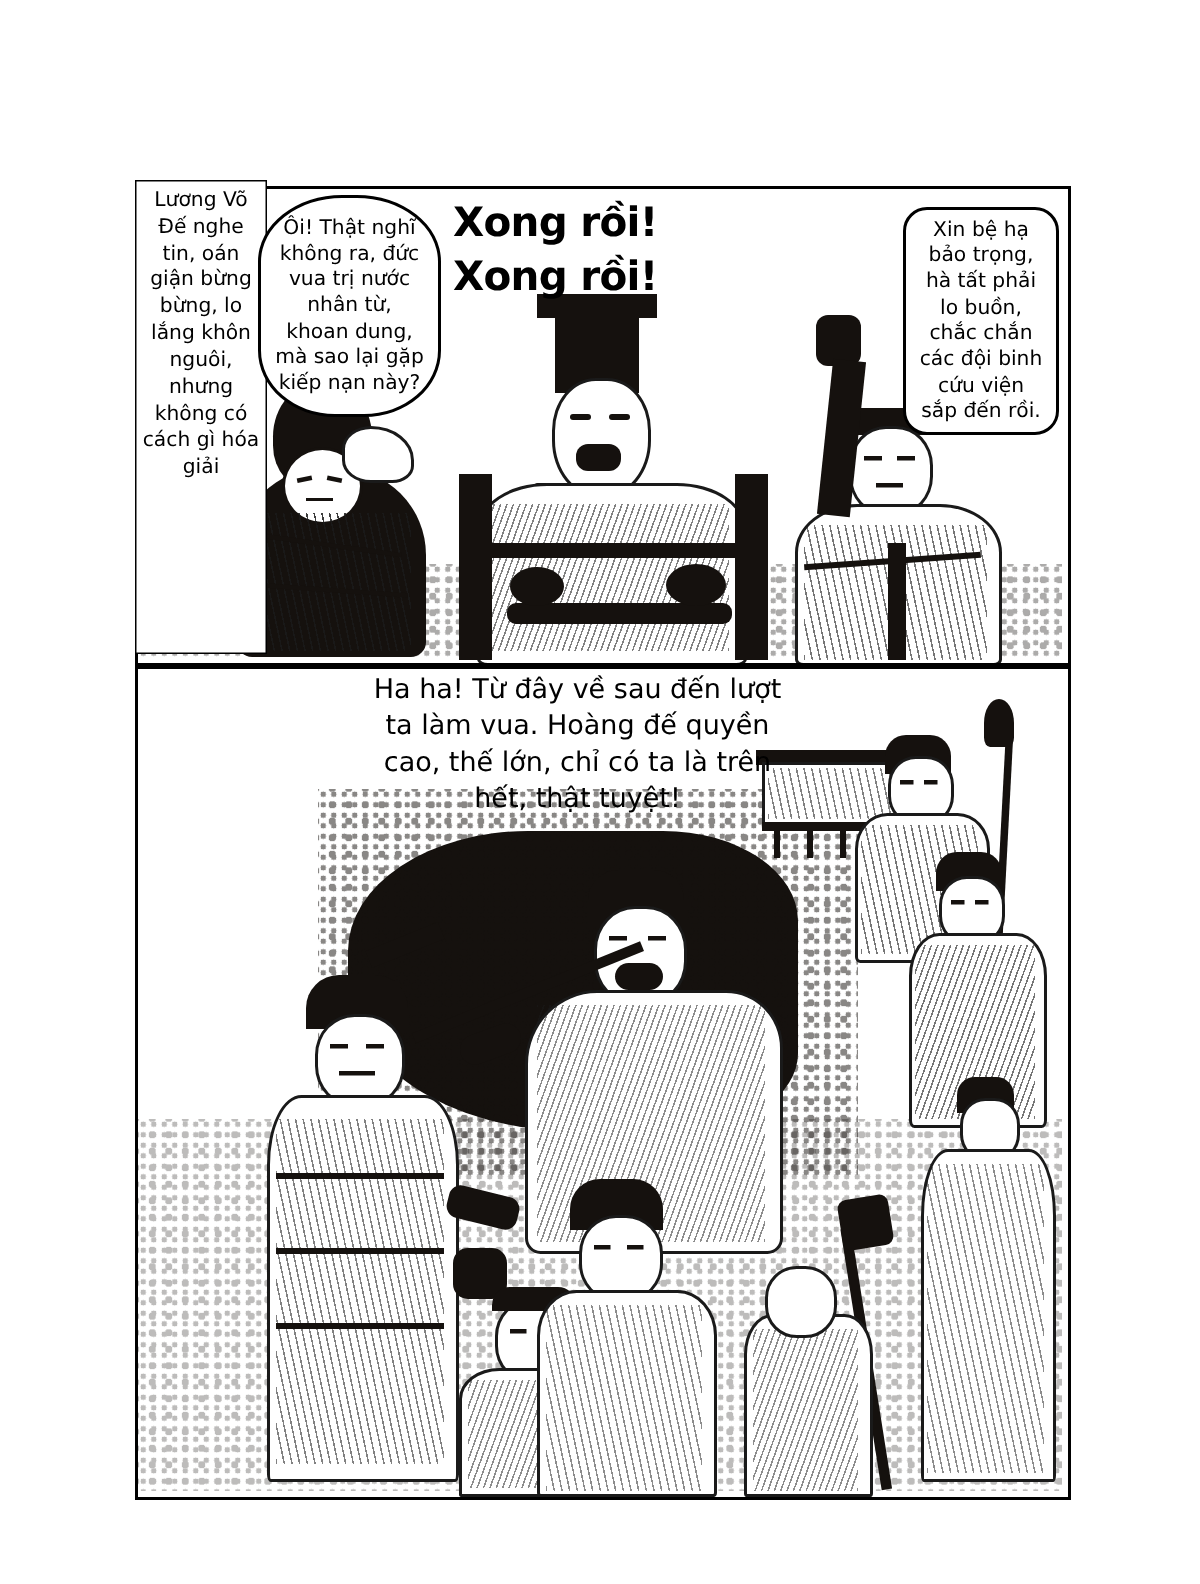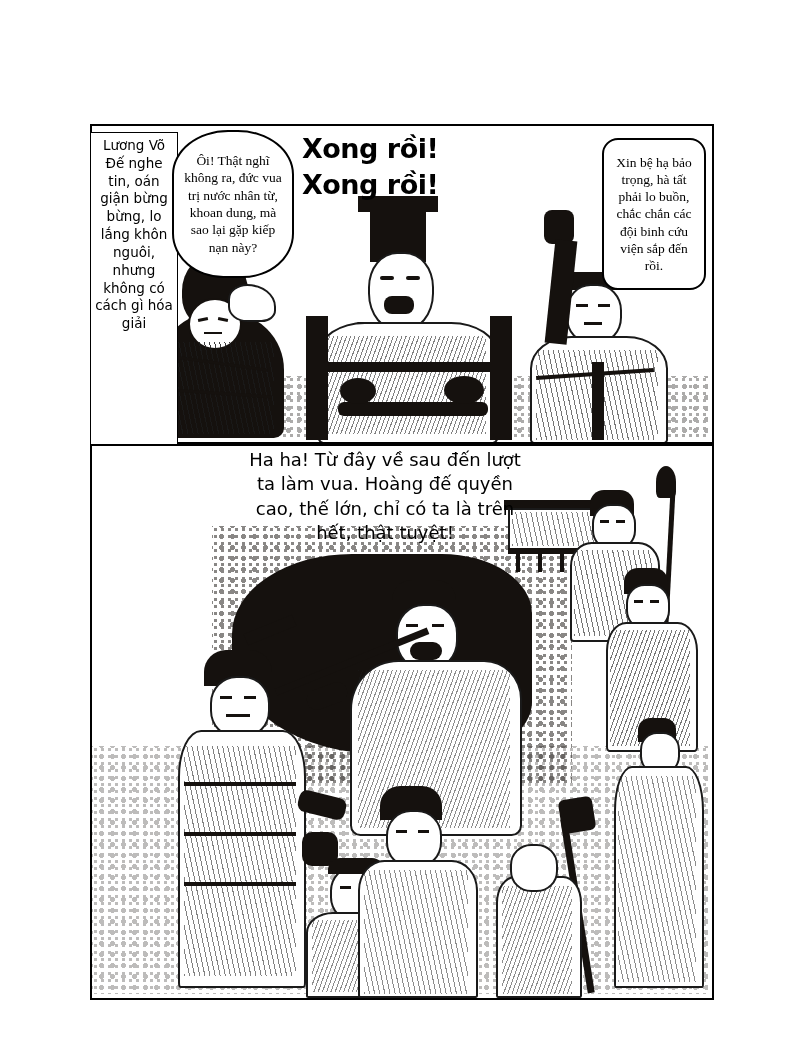--- a/index.html
+++ b/index.html
@@ -132,21 +132,21 @@
   .dark-mass {
     position: absolute;
     background: #15110e;
   }
 </style>
 </head>
 <body>
 
 <div class="page">
 
-  <div class="panel" style="left:90px; top:124px; width:620px; height:316px;font-family:Liberation Serif, serif;">
+  <div class="panel" style="left:90px; top:124px; width:620px; height:316px;">
 
     <div class="art" style="left:0;top:0;width:616px;height:312px;">
 
       <div class="stipple" style="left:0px; top:250px; width:616px; height:62px; opacity:.35;"></div>
 
       <div class="dark-mass" style="left:90px; top:128px; width:66px; height:74px; border-radius:50% 50% 42% 42%;"></div>
       <div class="dark-mass" style="left:66px; top:186px; width:126px; height:126px; border-radius:46% 46% 8% 8%;"></div>
       <div class="figure-robe" style="left:96px; top:172px; width:50px; height:48px; border-radius:50%; background:#fff; border:2px solid #15110e;"></div>
       <div class="ink" style="left:106px; top:192px; width:10px; height:3px; transform:rotate(-12deg);"></div>
       <div class="ink" style="left:126px; top:192px; width:10px; height:3px; transform:rotate(12deg);"></div>
@@ -189,21 +189,21 @@
       <span class="txt">Ôi! Thật nghĩ không ra, đức vua trị nước nhân từ, khoan dung, mà sao lại gặp kiếp nạn này?</span>
     </div>
     <div class="balloon box" style="left:510px; top:12px; width:104px; height:152px; border-radius:16px;">
       <span class="txt">Xin bệ hạ bảo trọng, hà tất phải lo buồn, chắc chắn các đội binh cứu viện sắp đến rồi.</span>
     </div>
   </div>
 
   <div class="shout" style="left:302px; top:132px;">Xong rồi!</div>
   <div class="shout" style="left:302px; top:168px;">Xong rồi!</div>
 
-  <div class="narration" style="left:90px; top:132px; width:88px; height:316px;">Lương Võ Đế nghe tin, oán giận bừng bừng, lo lắng khôn nguôi, nhưng không có cách gì hóa giải</div>
+  <div class="narration" style="left:90px; top:120px; width:88px; height:316px;">Lương Võ Đế nghe tin, oán giận bừng bừng, lo lắng khôn nguôi, nhưng không có cách gì hóa giải</div>
 
   <div class="panel" style="left:90px; top:444px; width:620px; height:552px;">
 
     <div class="art" style="left:0;top:0;width:616px;height:548px;">
 
       <div class="dark-mass" style="left:140px; top:108px; width:300px; height:200px; border-radius:40% 30% 26% 50%;"></div>
       <div class="stipple" style="left:120px; top:80px; width:360px; height:260px; opacity:.5;"></div>
       <div class="stipple" style="left:0px; top:300px; width:616px; height:248px; opacity:.28;"></div>
 
       <div class="ink" style="left:412px; top:54px; width:128px; height:10px;"></div>

